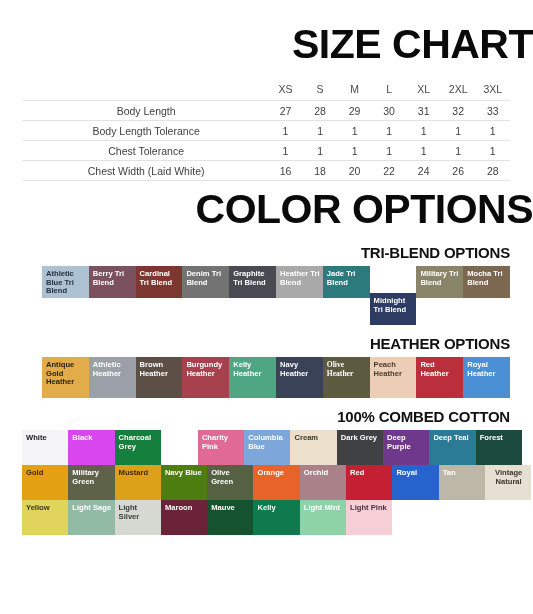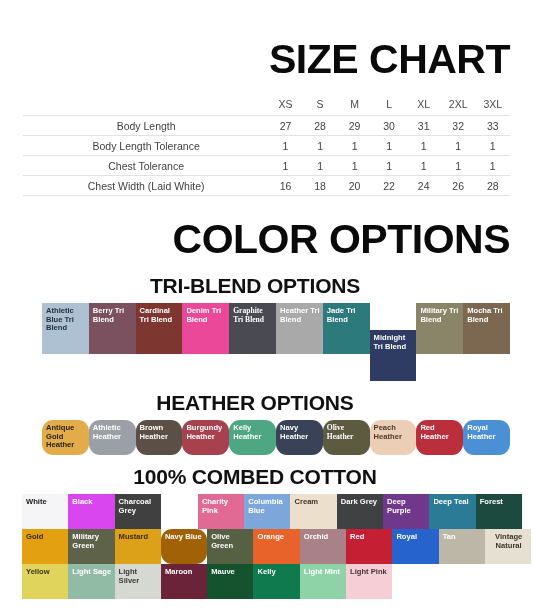--- a/index.html
+++ b/index.html
@@ -11,22 +11,20 @@
   }
   .page{position:relative;width:533px;height:614px;}
 
   
   .big-title{
     text-align:right;
     font-weight:bold;
     color:#0a0a0a;
     letter-spacing:-0.5px;
     line-height:1;
-    padding-right:23px;
-    margin-top:15px;
   }
   #size-chart-title{font-size:41px;padding-top:24px;}
   #color-options-title{font-size:41px;padding-top:8px;}
 
   
   .table-wrap{padding:18px 23px 0 23px;}
   table{width:487px;border-collapse:collapse;font-size:10.5px;color:#3f3f3f;}
   table th,table td{padding:0;border:0;}
   thead th{
     font-weight:normal;color:#4a4a4a;font-size:10.5px;
@@ -38,36 +36,36 @@
     height:19px;text-align:center;color:#3f3f3f;
   }
   tbody td.lbl{text-align:center;padding-left:1px;}
   tbody tr:last-child td{border-bottom:1px solid #e2e2e2;}
   thead tr th{border-bottom:1px solid #e2e2e2;}
   col.lbl-col{width:245px;}
   col.sz{width:34.5px;}
 
   
   .sec-head{
-    text-align:center;font-weight:bold;font-size:21px;color:#111;
+    text-align:right;font-weight:bold;font-size:15px;color:#111;
     padding-right:23px;letter-spacing:-0.2px;
   }
   .swatch-row{display:flex;flex-wrap:wrap;}
   .grid-wrap{padding-left:42px;}
   .grid-wrap.cotton{padding-left:22px;}
 
   .sw{
     box-sizing:border-box;
     font-size:7.6px;line-height:8.6px;
     font-weight:bold;
     padding:4px 3px 0 4px;
     overflow:hidden;
   }
-  .tri .sw{width:46.8px;height:51px;}
-  .heather .sw{width:46.8px;height:35px;border-radius:11px;}
+  .tri .sw{width:46.8px;height:32px;}
+  .heather .sw{width:46.8px;height:41px;}
   .cotton .sw{width:46.3px;height:35px;}
 </style>
 </head>
 <body>
 
 <div class="page">
 
   <div class="big-title" id="size-chart-title">SIZE CHART</div>
 
   <div class="table-wrap">
@@ -141,22 +139,22 @@
 
   <div class="big-title" id="color-options-title">COLOR OPTIONS</div>
 
   <div id="color-sections">
       <div class="sec-head" style="margin-top: 14px; margin-bottom: 5px;">TRI-BLEND OPTIONS</div>
       <div class="grid-wrap ">
         <div class="swatch-row tri">
           <div class="sw" style="background: rgb(174, 193, 211); color: rgb(37, 48, 60);">Athletic Blue Tri Blend</div>
           <div class="sw" style="background: rgb(123, 80, 95); color: rgb(255, 255, 255);">Berry Tri Blend</div>
           <div class="sw" style="background: rgb(126, 54, 48); color: rgb(255, 255, 255);">Cardinal Tri Blend</div>
-          <div class="sw" style="background: #ec4899; color: rgb(255, 255, 255);">Denim Tri Blend</div>
-          <div class="sw" style="background: rgb(74, 74, 82); color: rgb(255, 255, 255); font-family: Liberation Serif, serif;">Graphite Tri Blend</div>
+          <div class="sw" style="background: #737373; color: rgb(255, 255, 255);">Denim Tri Blend</div>
+          <div class="sw" style="background: rgb(74, 74, 82); color: rgb(255, 255, 255);">Graphite Tri Blend</div>
           <div class="sw" style="background: rgb(169, 169, 169); color: rgb(255, 255, 255);">Heather Tri Blend</div>
           <div class="sw" style="background: rgb(45, 122, 125); color: rgb(255, 255, 255);">Jade Tri Blend</div>
           <div class="sw" style="background: rgb(46, 59, 99); color: rgb(255, 255, 255); margin-top: 27px;">Midnight Tri Blend</div>
           <div class="sw" style="background: rgb(138, 132, 104); color: rgb(255, 255, 255);">Military Tri Blend</div>
           <div class="sw" style="background: rgb(124, 103, 80); color: rgb(255, 255, 255);">Mocha Tri Blend</div>
         </div>
       </div>
       <div class="sec-head" style="margin-top: 10px; margin-bottom: 5px;">HEATHER OPTIONS</div>
       <div class="grid-wrap ">
         <div class="swatch-row heather">
@@ -170,32 +168,32 @@
           <div class="sw" style="background: rgb(236, 206, 182); color: rgb(74, 58, 44);">Peach Heather</div>
           <div class="sw" style="background: rgb(187, 47, 60); color: rgb(255, 255, 255);">Red Heather</div>
           <div class="sw" style="background: rgb(75, 143, 212); color: rgb(255, 255, 255);">Royal Heather</div>
         </div>
       </div>
       <div class="sec-head" style="margin-top: 10px; margin-bottom: 5px;">100% COMBED COTTON</div>
       <div class="grid-wrap cotton">
         <div class="swatch-row cotton">
           <div class="sw" style="background: rgb(245, 245, 247); color: rgb(27, 27, 27);">White</div>
           <div class="sw" style="background: #d946ef; color: rgb(255, 255, 255);">Black</div>
-          <div class="sw" style="background: #404040; color: rgb(255, 255, 255);">Charcoal Grey</div>
+          <div class="sw" style="background: #15803d; color: rgb(255, 255, 255);">Charcoal Grey</div>
           <div class="sw" style="background: rgb(224, 106, 148); color: rgb(255, 255, 255); margin-left: 37px;">Charity Pink</div>
           <div class="sw" style="background: rgb(125, 167, 219); color: rgb(255, 255, 255);">Columbia Blue</div>
           <div class="sw" style="background: rgb(236, 224, 204); color: rgb(59, 54, 43);">Cream</div>
           <div class="sw" style="background: rgb(63, 65, 67); color: rgb(255, 255, 255);">Dark Grey</div>
           <div class="sw" style="background: rgb(112, 56, 138); color: rgb(255, 255, 255);">Deep Purple</div>
           <div class="sw" style="background: rgb(43, 122, 150); color: rgb(255, 255, 255);">Deep Teal</div>
           <div class="sw" style="background: rgb(29, 74, 62); color: rgb(255, 255, 255);">Forest</div>
           <div class="sw" style="background: rgb(227, 160, 16); color: rgb(59, 44, 6);">Gold</div>
           <div class="sw" style="background: rgb(93, 98, 72); color: rgb(255, 255, 255);">Military Green</div>
           <div class="sw" style="background: rgb(221, 160, 25); color: rgb(59, 44, 6);">Mustard</div>
-          <div class="sw" style="background: #a16207; color: rgb(255, 255, 255); border-radius: 11px;">Navy Blue</div>
+          <div class="sw" style="background: #4d7c0f; color: rgb(255, 255, 255);">Navy Blue</div>
           <div class="sw" style="background: rgb(86, 97, 67); color: rgb(255, 255, 255);">Olive Green</div>
           <div class="sw" style="background: rgb(232, 99, 42); color: rgb(255, 255, 255);">Orange</div>
           <div class="sw" style="background: rgb(168, 130, 136); color: rgb(255, 255, 255);">Orchid</div>
           <div class="sw" style="background: rgb(196, 31, 50); color: rgb(255, 255, 255);">Red</div>
           <div class="sw" style="background: rgb(38, 99, 204); color: rgb(255, 255, 255);">Royal</div>
           <div class="sw" style="background: rgb(189, 183, 168); color: rgb(255, 255, 255);">Tan</div>
           <div class="sw" style="background: rgb(230, 224, 210); color: rgb(59, 54, 43); text-align: center;">Vintage Natural</div>
           <div class="sw" style="background: rgb(224, 212, 92); color: rgb(59, 54, 32);">Yellow</div>
           <div class="sw" style="background: rgb(146, 187, 165); color: rgb(255, 255, 255);">Light Sage</div>
           <div class="sw" style="background: rgb(214, 217, 210); color: rgb(58, 58, 54);">Light Silver</div>

